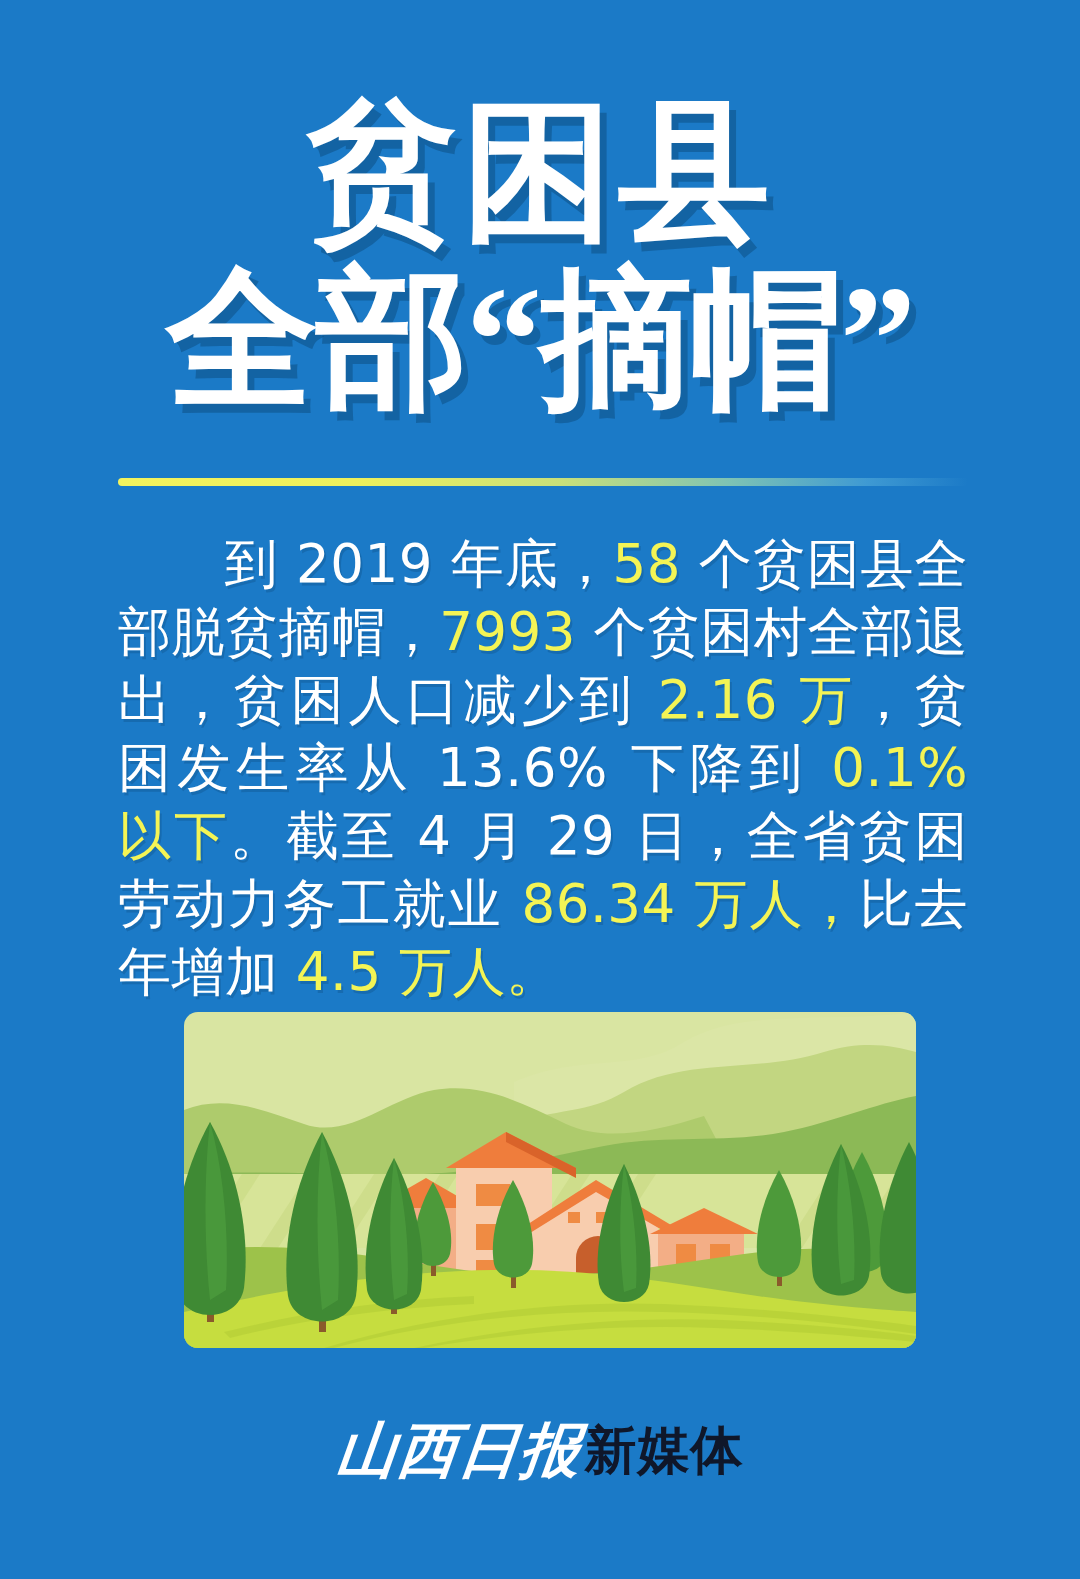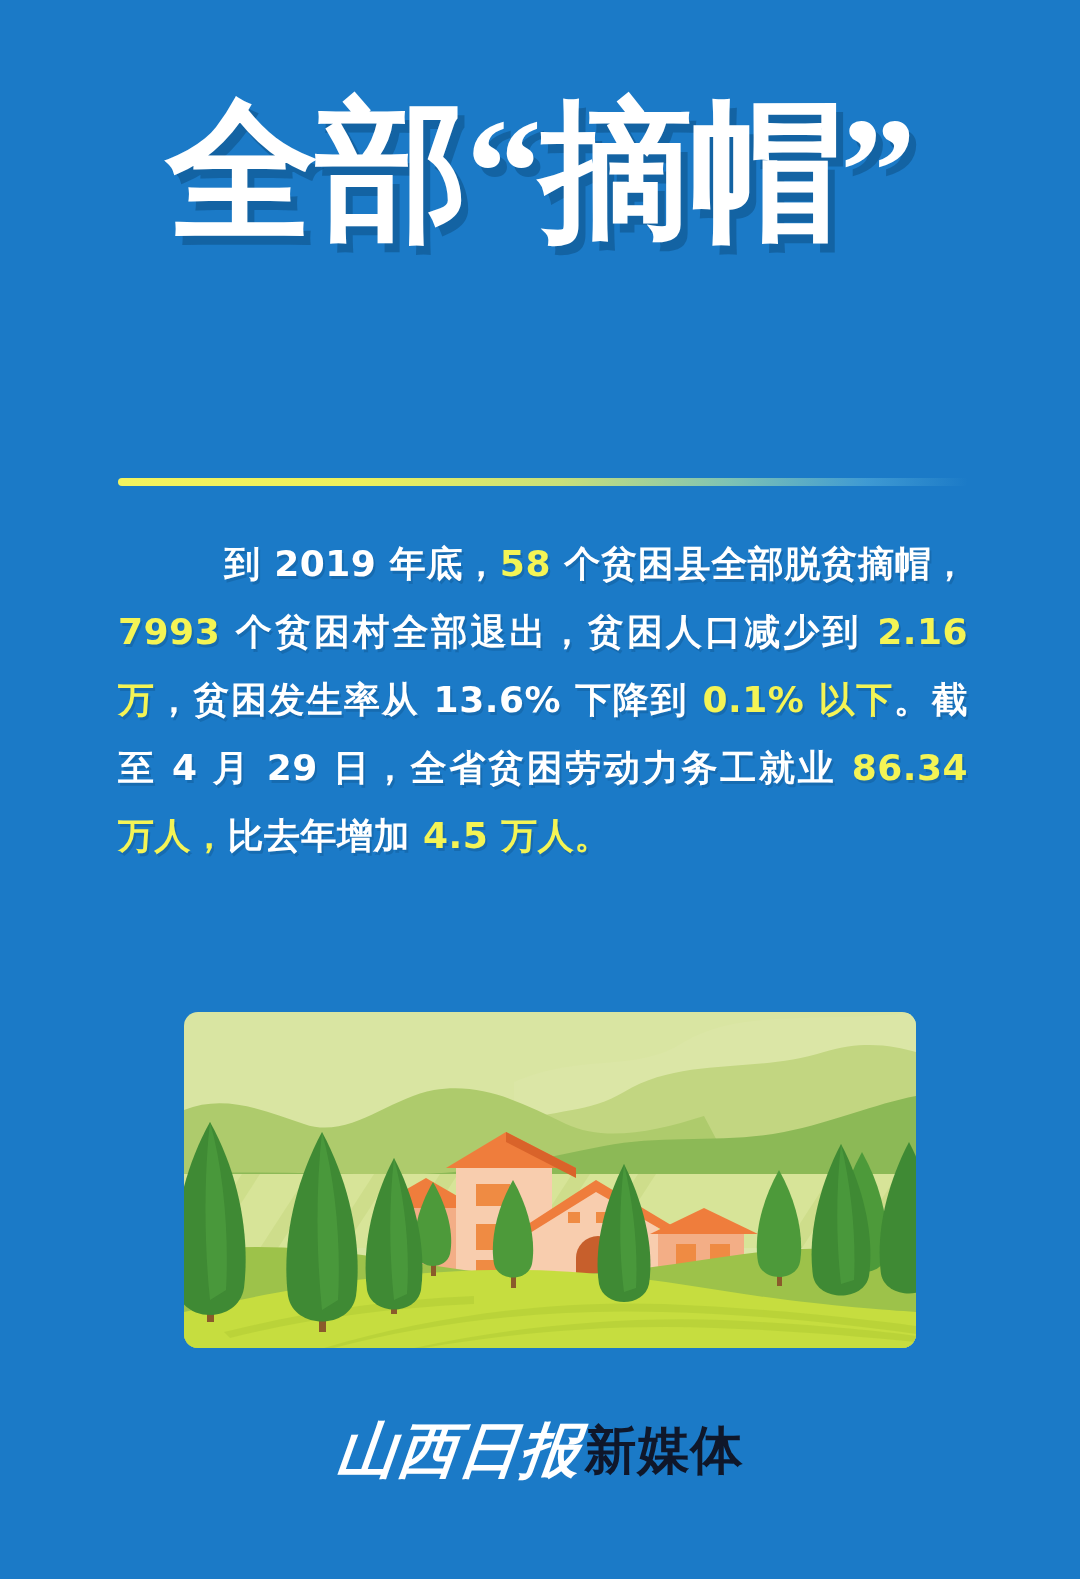--- a/index.html
+++ b/index.html
@@ -60,23 +60,23 @@
         rgba(27,122,199,0) 100%);
   }
 
   
   .body-text {
     position: absolute;
     top: 530px;
     left: 118px;
     width: 850px;
     color: #ffffff;
-    font-size: 36px;
+    font-size: 53px;
     line-height: 68px;
-    font-weight: 700;
+    font-weight: 400;
     text-align: justify;
     text-justify: inter-character;
     letter-spacing: 0.5px;
     text-shadow: 2px 3px 0 rgba(12, 70, 120, 0.28);
     font-family: "DejaVu Sans", "Liberation Sans", sans-serif;
   }
   .body-text .indent { display: inline-block; width: 106px; }
   .hl { color: #f4f455; }
 
   
@@ -118,20 +118,21 @@
     letter-spacing: 1px;
     font-family: "DejaVu Sans", "Liberation Sans", sans-serif;
   }
 </style>
 </head>
 <body>
 
 <div id="poster">
 
   <div class="title-block">
+    <div class="title-line title-line-1">贫困县</div>
     <div class="title-line title-line-2">全部“摘帽”</div>
   </div>
 
   <div class="divider-wrap">
     <div class="divider"></div>
   </div>
 
   <p class="body-text" id="body-text"><span class="indent"></span><span>到 2019 年底，</span><span class="hl">58</span><span> 个贫困县全部脱贫摘帽，</span><span class="hl">7993</span><span> 个贫困村全部退出，贫困人口减少到 </span><span class="hl">2.16 万</span><span>，贫困发生率从 13.6% 下降到 </span><span class="hl">0.1% 以下</span><span>。截至 4 月 29 日，全省贫困劳动力务工就业 </span><span class="hl">86.34 万人，</span><span>比去年增加 </span><span class="hl">4.5 万人。</span></p>
 
   <div class="illustration">

